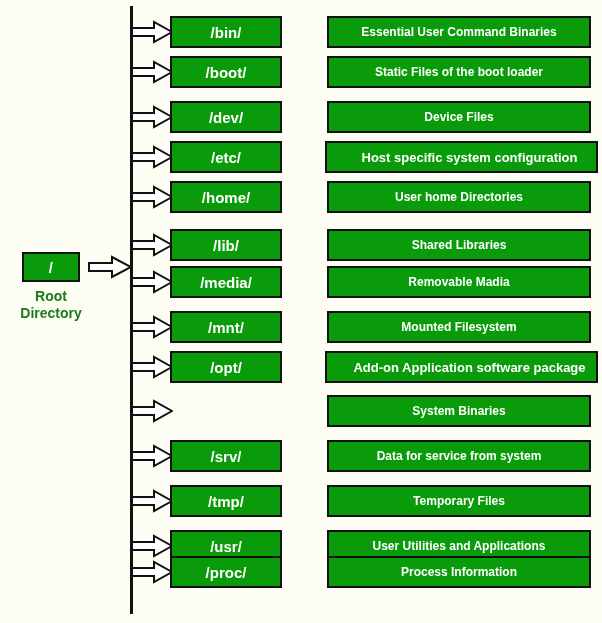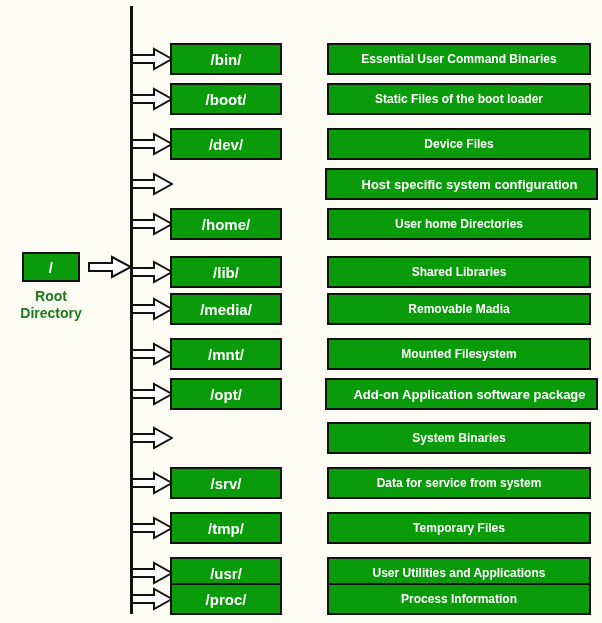--- a/index.html
+++ b/index.html
@@ -84,21 +84,20 @@
     width: 44px;
     height: 24px;
   }
 
   
   .row {
     position: absolute;
     left: 0;
     width: 602px;
     height: 32px;
-    margin-top: 27px;
   }
   .dir-box {
     position: absolute;
     left: 170px;
     width: 112px;
     height: 32px;
     background: #0a9b0a;
     border: 2px solid #111;
     box-sizing: border-box;
     display: flex;
@@ -179,20 +178,21 @@
         </div>
         <div class="dir-box">/dev/</div>
         <div class="desc-box">Device Files</div>
       </div>
       <div class="row" style="top: 141px;">
         <div class="block-arrow" style="left: 131px; top: 4px;">
           <svg viewBox="0 0 42 24" xmlns="http://www.w3.org/2000/svg">
             <path d="M1,8 L23,8 L23,2 L41,12 L23,22 L23,16 L1,16 Z" fill="#ffffff" stroke="#111111" stroke-width="2" stroke-linejoin="miter"></path>
           </svg>
         </div>
+        <div class="dir-box">/etc/</div>
         <div class="desc-box wide">Host specific system configuration</div>
       </div>
       <div class="row" style="top: 181px;">
         <div class="block-arrow" style="left: 131px; top: 4px;">
           <svg viewBox="0 0 42 24" xmlns="http://www.w3.org/2000/svg">
             <path d="M1,8 L23,8 L23,2 L41,12 L23,22 L23,16 L1,16 Z" fill="#ffffff" stroke="#111111" stroke-width="2" stroke-linejoin="miter"></path>
           </svg>
         </div>
         <div class="dir-box">/home/</div>
         <div class="desc-box">User home Directories</div>

